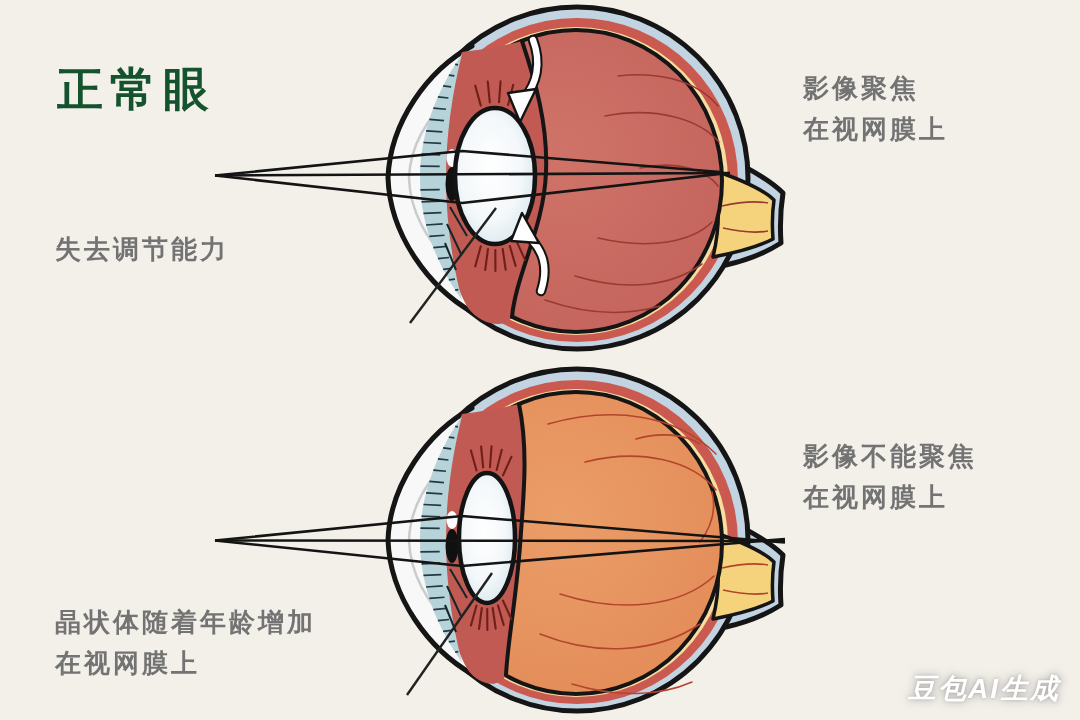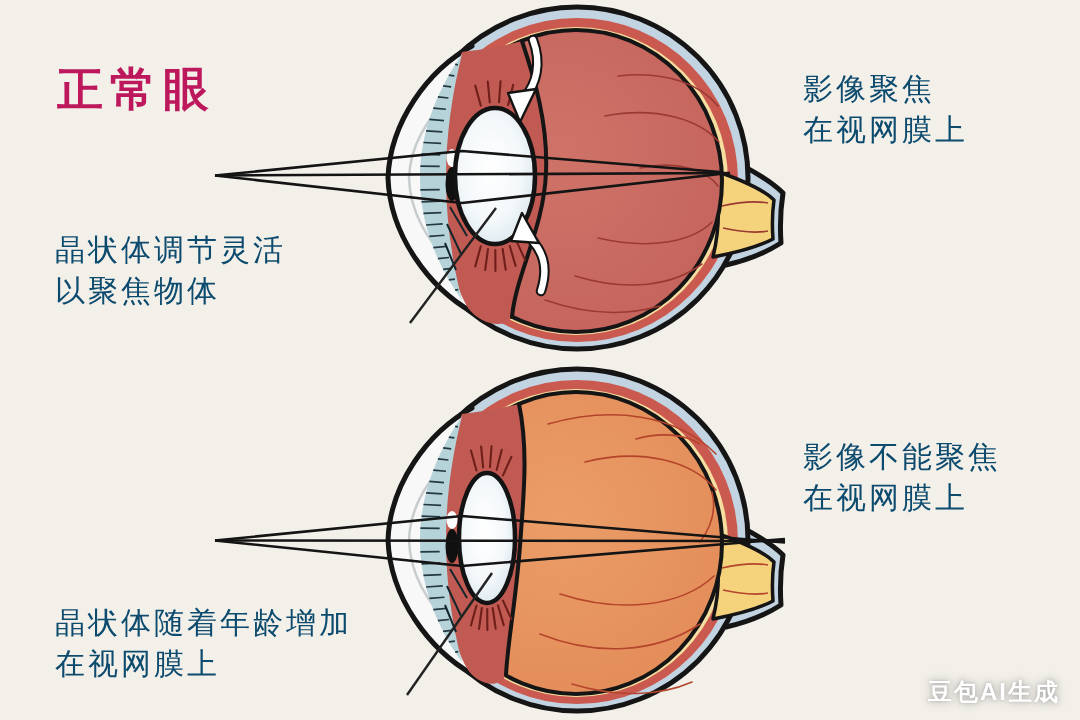--- a/index.html
+++ b/index.html
@@ -1,21 +1,21 @@
 <!DOCTYPE html>
 <html><head>
 <meta charset="utf-8">
 <style>
   html,body{margin:0;padding:0;}
   .page{position:relative;width:1080px;height:720px;overflow:hidden;font-family:"Liberation Sans",sans-serif;}
   svg{position:absolute;left:0;top:0;}
-  .title{position:absolute;font-weight:700;font-size:46px;letter-spacing:7px;color:#be185d;line-height:1;text-align:right;}
-  .cap{position:absolute;font-weight:400;font-size:30px;letter-spacing:3px;color:#0c4a6e;line-height:41px;}
-  .watermark{position:absolute;right:20px;bottom:12px;font-weight:700;font-size:24px;letter-spacing:2px;color:#ffffff;
-    text-shadow:0 0 10px rgba(110,110,110,.6),0 0 3px rgba(150,150,150,.5);}
+  .title{position:absolute;font-weight:700;font-size:46px;letter-spacing:7px;color:#14532d;line-height:1;text-align:right;}
+  .cap{position:absolute;font-weight:700;font-size:26px;letter-spacing:3px;color:#737373;line-height:41px;}
+  .watermark{position:absolute;right:20px;bottom:12px;font-weight:700;font-size:28px;letter-spacing:2px;color:#ffffff;
+    text-shadow:0 0 10px rgba(110,110,110,.6),0 0 3px rgba(150,150,150,.5);font-style:italic;}
 </style>
 </head>
 <body>
 
 <div class="page" style="background: rgb(243, 240, 234);">
   <svg id="diagram" width="1080" height="720" viewBox="0 0 1080 720">
       <defs>
         <radialGradient id="lensGrad" cx="0.45" cy="0.45" r="0.75">
           <stop offset="0" stop-color="#ffffff"></stop>
           <stop offset="0.5" stop-color="#f4f8fa"></stop>
@@ -169,22 +169,21 @@
       <line x1="410" y1="323" x2="496" y2="208" stroke="#222222" stroke-width="2.4"></line>
       <line x1="407" y1="695" x2="492" y2="573" stroke="#222222" stroke-width="2.4"></line>
     </svg>
 
   <div class="title" style="left:57px;top:66px">正常眼</div>
   <div class="cap" style="left:803px;top:68px">
     <div>影像聚焦</div>
     <div>在视网膜上</div>
   </div>
   <div class="cap" style="left:55px;top:229px">
-    <div>晶状体调节灵活</div>
-    <div>以聚焦物体</div>
+    <div>失去调节能力</div>
   </div>
 
   <div class="cap" style="left:803px;top:436px">
     <div>影像不能聚焦</div>
     <div>在视网膜上</div>
   </div>
   <div class="cap" style="left:55px;top:602px">
     <div>晶状体随着年龄增加</div>
     <div>在视网膜上</div>
   </div>

